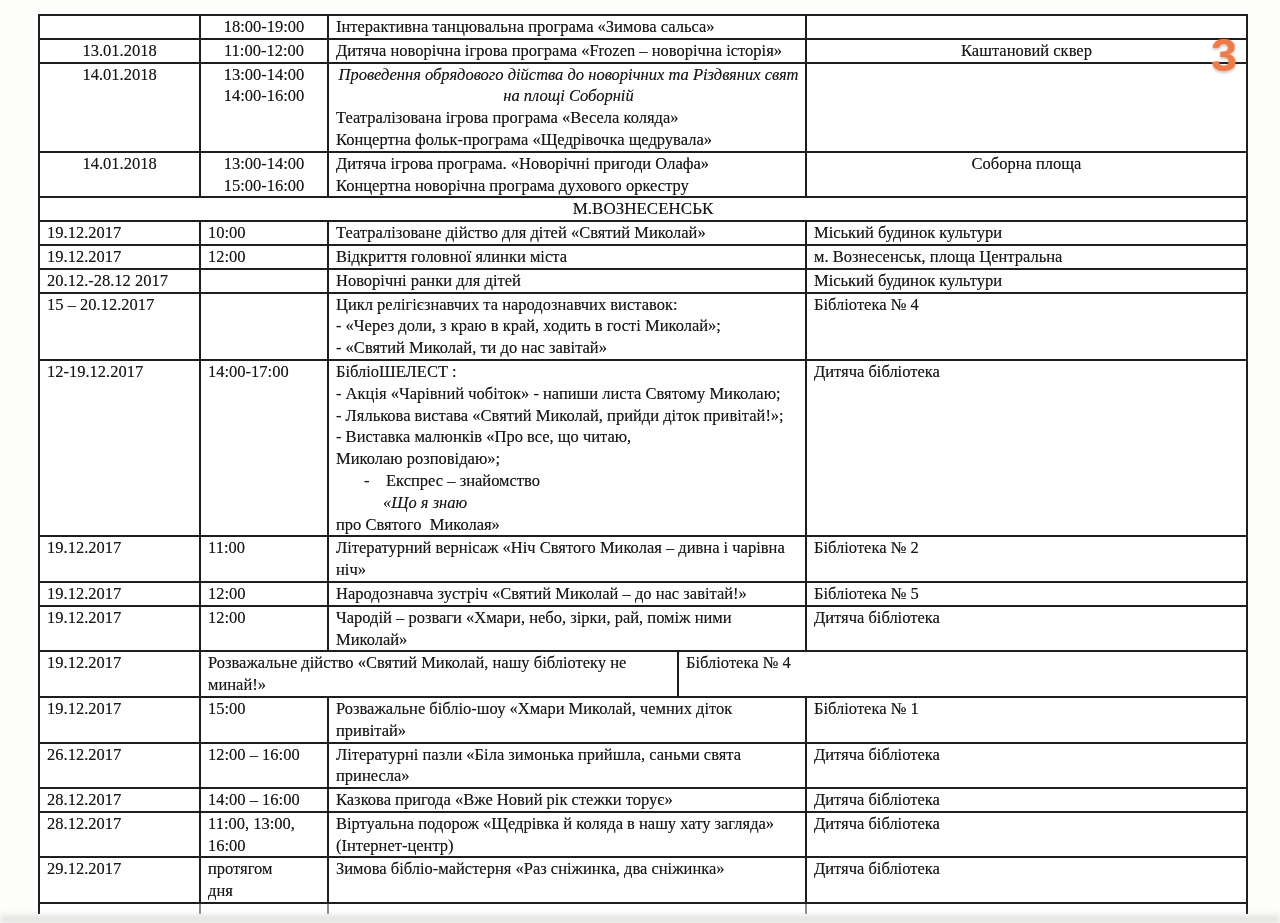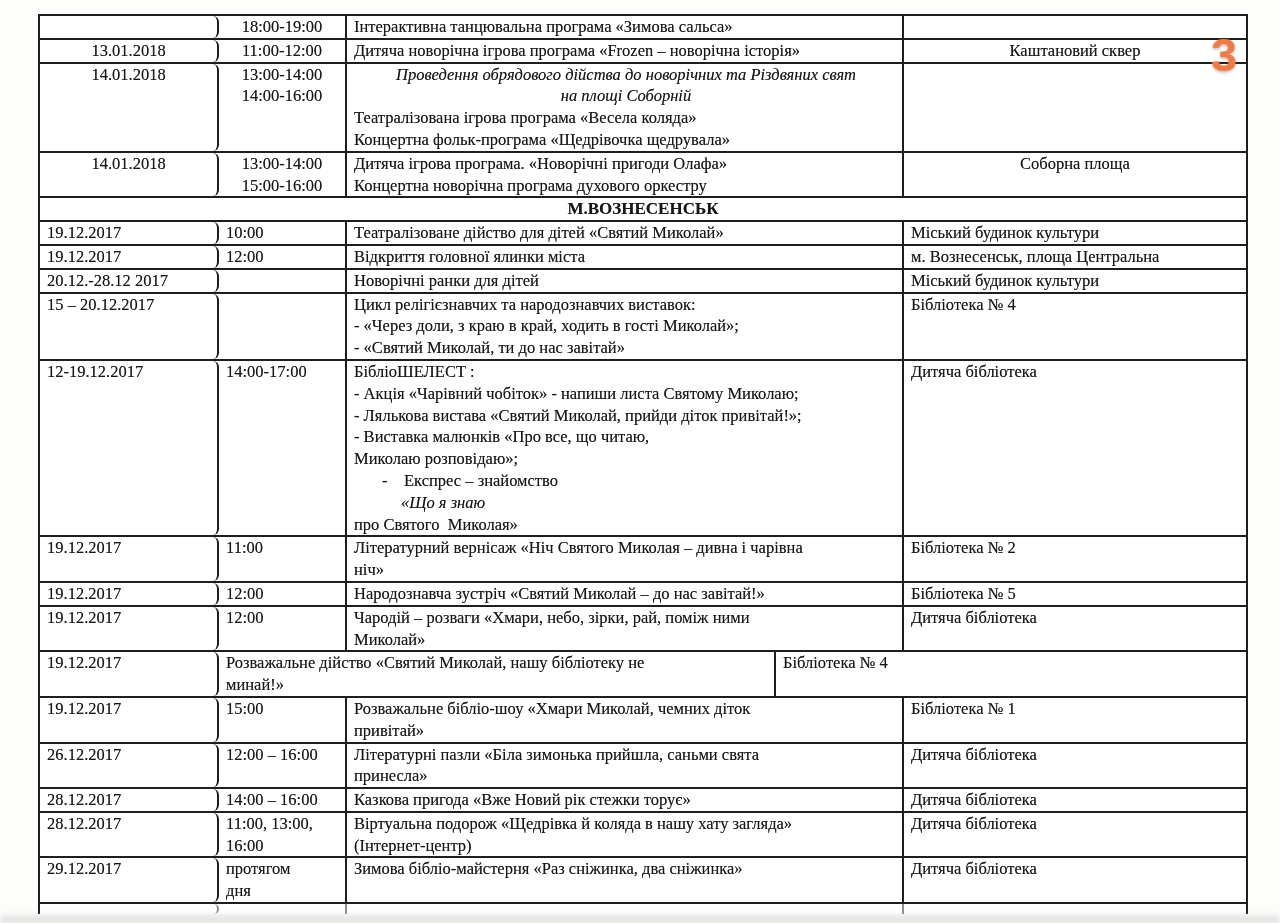--- a/index.html
+++ b/index.html
@@ -17,32 +17,32 @@
     text-shadow:0 0 .5px rgba(0,0,0,.5);
     background:#fff;
   }
   .trow{display:flex;border-bottom:2px solid #1e1e1e;}
   .cell{
     box-sizing:border-box;
     font-size:16.5px;line-height:21.8px;
     padding:0 4px 0 7px;
     white-space:pre;overflow:hidden;
   }
-  .c-date{width:179px;border-right:2px solid #1e1e1e;border-radius:6px;}
+  .c-date{width:161px;border-right:2px solid #1e1e1e;}
   .c-time{width:128px;border-right:2px solid #1e1e1e;}
-  .c-event{width:557px;border-right:2px solid #1e1e1e;}
+  .c-event{width:478px;border-right:2px solid #1e1e1e;}
   .c-loc{flex:1;}
   .topsec .c-date,.topsec .c-time,.topsec .c-loc{text-align:center;padding:0 2px;}
   .line{white-space:pre;}
   .ctr{text-align:center;font-style:italic;}
   .ind1{padding-left:28px;}
   .ind2{padding-left:47px;font-style:italic;}
   .section-row .scell{
     box-sizing:border-box;width:100%;
-    font-weight:bold;font-size:17px;line-height:21.8px;
+    font-weight:normal;font-size:17px;line-height:21.8px;
     text-align:center;white-space:pre;
   }
   
   .ghost{height:10px;border-bottom:none;}
   .ghost .cell{border-right-color:rgba(0,0,0,.45);}
   
   .pagenum{
     position:absolute;left:1211px;top:30px;z-index:5;
     font-family:"Liberation Sans","DejaVu Sans",sans-serif;
     font-weight:700;font-size:47px;line-height:49px;

